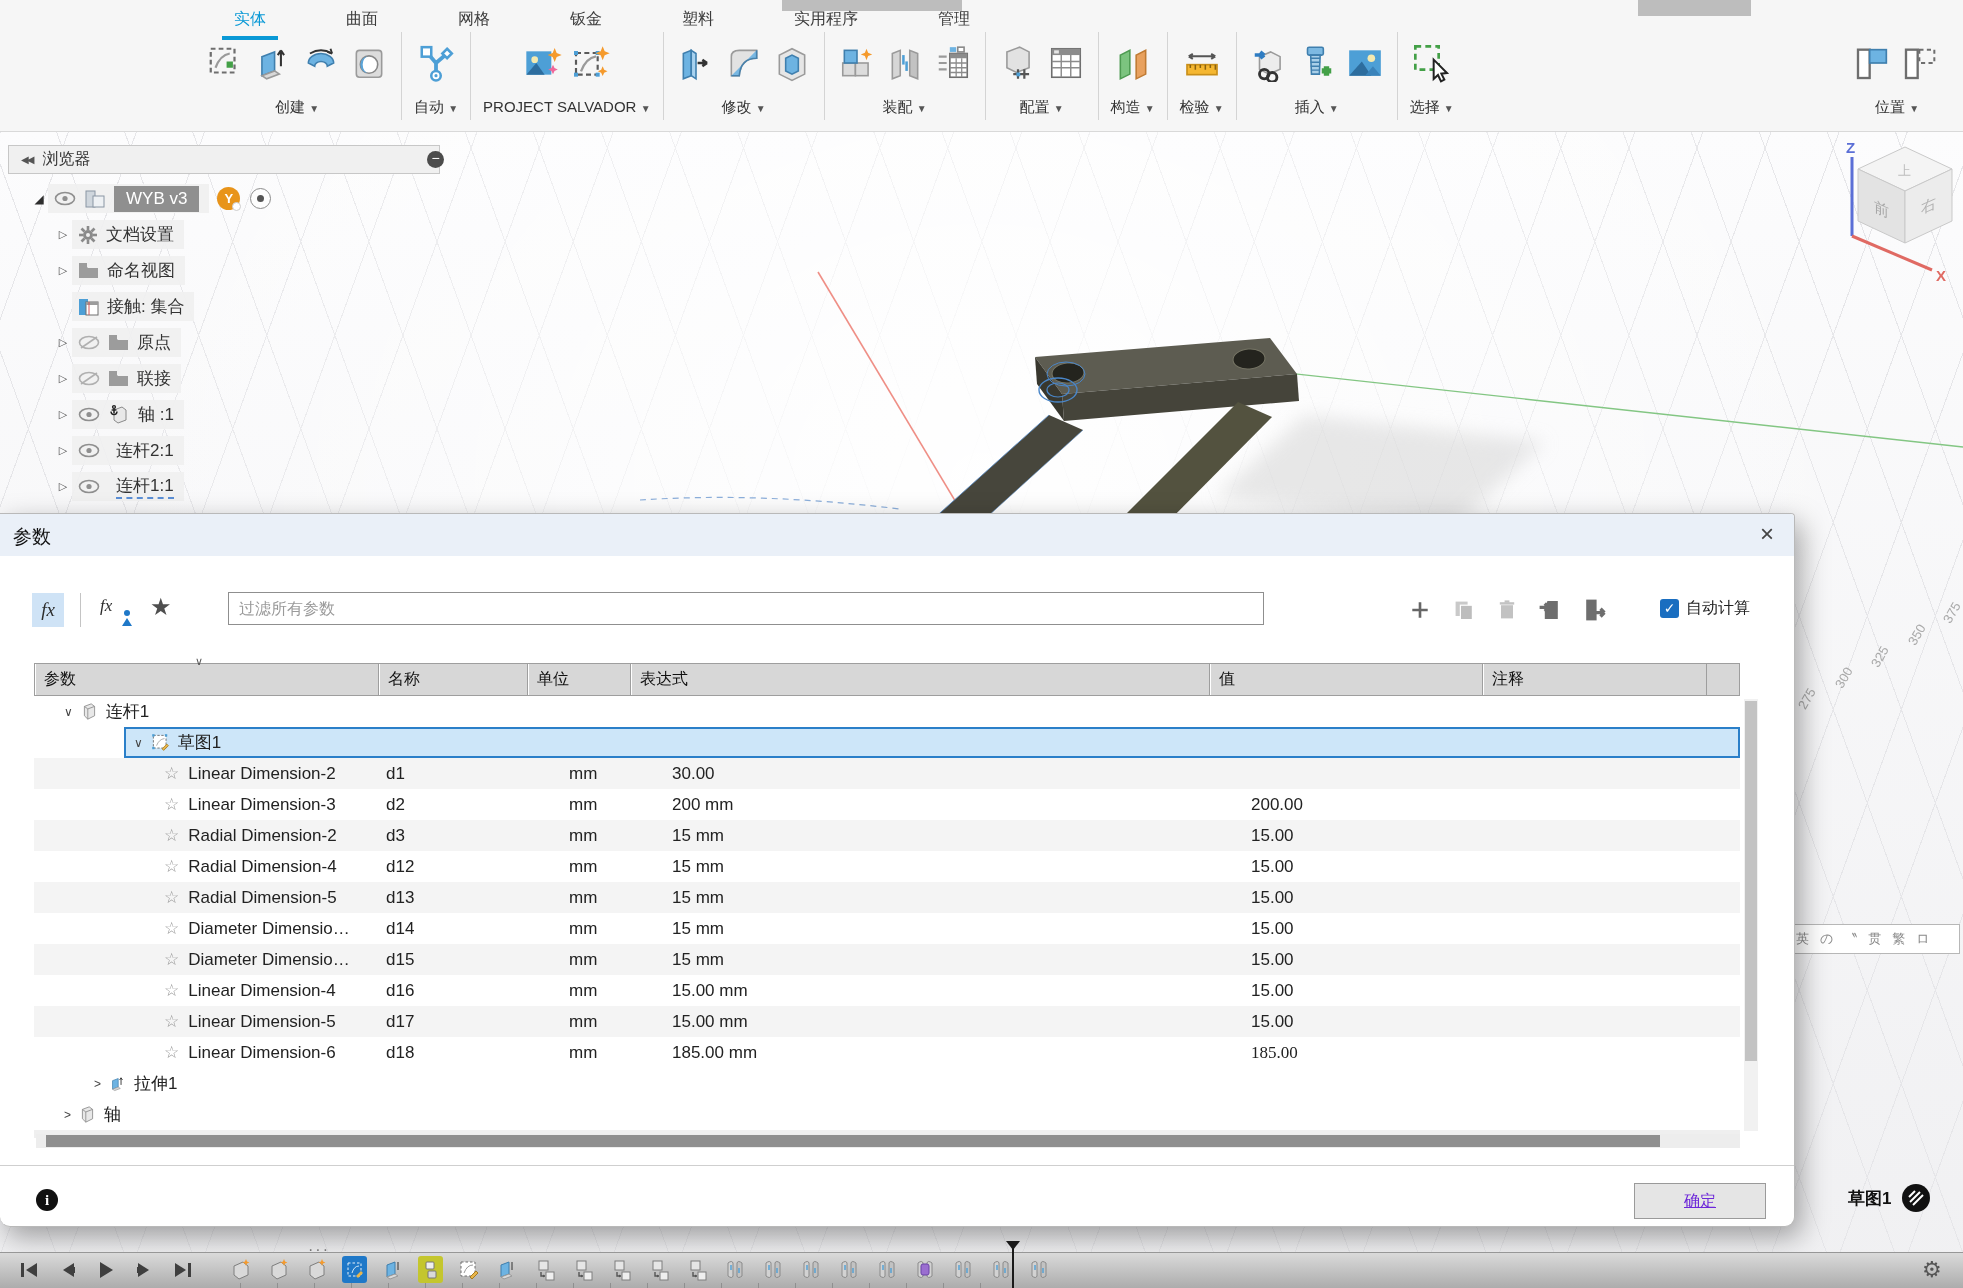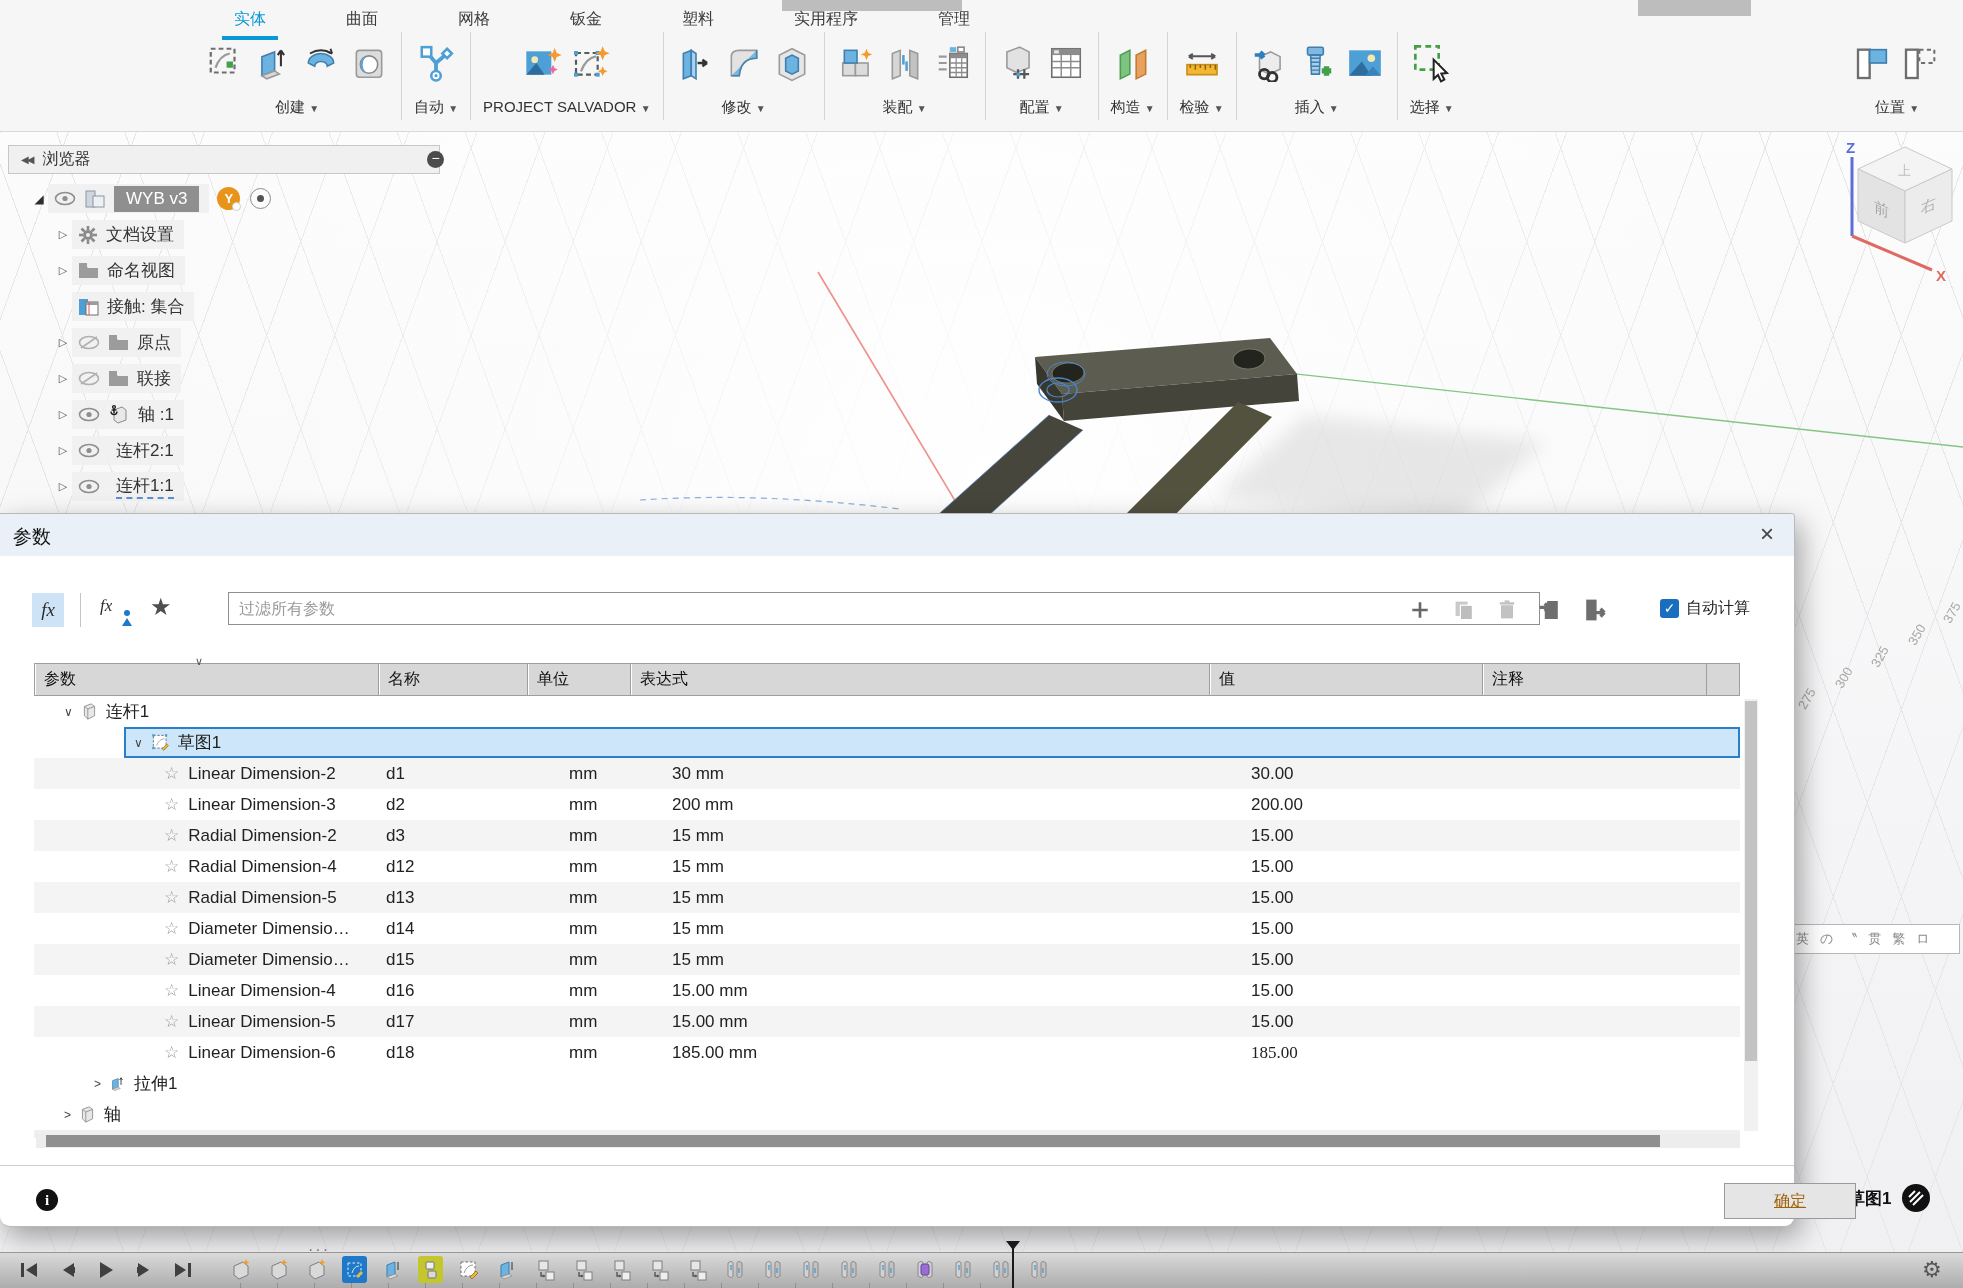--- a/index.html
+++ b/index.html
@@ -77,21 +77,21 @@
     display:flex;align-items:center;justify-content:center;}
   .fx-text{font-family:"Liberation Serif",serif;font-style:italic;font-size:19px;color:#2d2d2d;}
   #dlg-tb-sep{position:absolute;left:80px;top:79px;width:1px;height:34px;background:#c4c4c4;}
   #dlg-userfx{position:absolute;left:100px;top:82px;width:34px;height:30px;}
   #dlg-userfx .fx-text{font-size:17px;}
   #dlg-userfx .person{position:absolute;right:2px;bottom:0;width:0;height:0;
     border-left:5px solid transparent;border-right:5px solid transparent;border-bottom:8px solid #1f78c8;}
   #dlg-userfx .person::before{content:"";position:absolute;left:-3px;top:-8px;width:6px;height:6px;
     border-radius:50%;background:#1f78c8;}
   #dlg-star{position:absolute;left:150px;top:79px;font-size:24px;color:#4f4f4f;}
-  #dlg-filter{position:absolute;left:228px;top:78px;width:1312px;height:33px;border:1px solid #8f8f8f;
+  #dlg-filter{position:absolute;left:228px;top:78px;width:1036px;height:33px;border:1px solid #8f8f8f;
     font-size:16px;padding:0 10px;box-sizing:border-box;color:#333;background:#fff;
     font-family:"Liberation Sans",sans-serif;}
   #dlg-filter::placeholder{color:#9a9a9a;}
   .dlg-act{position:absolute;top:82px;width:28px;height:28px;display:flex;align-items:center;justify-content:center;}
   #dlg-auto{position:absolute;left:1660px;top:84px;display:flex;align-items:center;gap:7px;}
   #auto-check{width:19px;height:19px;background:#1a6ec0;border-radius:3px;color:#fff;font-size:14px;
     text-align:center;line-height:19px;}
   #dlg-auto span.lbl{font-size:16px;color:#222;}
   
   #tbl{position:absolute;left:34px;top:149px;width:1706px;}
@@ -110,22 +110,22 @@
   #tbl-bottom-strip{height:8px;background:#efefef;}
   
   #vscroll{position:absolute;left:1744px;top:185px;width:14px;height:432px;background:#f1f1f1;}
   #vscroll .thumb{position:absolute;left:1px;top:2px;width:12px;height:360px;background:#c3c3c3;}
   #hscroll{position:absolute;left:36px;top:620px;width:1704px;height:14px;background:#ededed;}
   #hscroll .thumb{position:absolute;left:10px;top:1px;width:1614px;height:12px;background:#8f8f8f;}
   #dlg-divider{position:absolute;left:0;top:651px;width:100%;height:1px;background:#cfcfcf;}
   #dlg-info{position:absolute;left:36px;top:675px;width:22px;height:22px;border-radius:50%;
     background:#111;color:#fff;font-family:"Liberation Serif",serif;font-size:15px;font-weight:bold;
     text-align:center;line-height:22px;}
-  #dlg-ok{position:absolute;left:1724px;top:669px;width:130px;height:34px;background:#e5e5e5;
-    border:1px solid #9a9a9a;font-size:16px;color:#a16207;display:flex;align-items:center;justify-content:center;text-decoration:underline;}
+  #dlg-ok{position:absolute;left:1634px;top:669px;width:130px;height:34px;background:#e5e5e5;
+    border:1px solid #9a9a9a;font-size:16px;color:#6d28d9;display:flex;align-items:center;justify-content:center;text-decoration:underline;}
   
   #timeline{position:absolute;left:0;top:1252px;width:1963px;height:36px;z-index:50;
     background:linear-gradient(#dadada,#ababab);border-top:1px solid #979797;}
   #tl-dots{position:absolute;left:308px;top:-12px;color:#777;font-size:16px;letter-spacing:2px;}
   #playback{position:absolute;left:18px;top:5px;display:flex;gap:14px;align-items:center;}
   .pb{width:24px;height:24px;display:flex;align-items:center;justify-content:center;}
   #features{position:absolute;left:228px;top:3px;display:flex;gap:13px;align-items:center;}
   .feat{width:25px;height:27px;display:flex;align-items:center;justify-content:center;border-radius:3px;}
   .feat.active-blue{background:#1f78c8;}
   .feat.active-yellow{background:#c4c62e;}
@@ -743,21 +743,20 @@
               <span style="font-size:17px;color:#222;">草图1</span>
             </div>
           </div>
           <div class="trow alt">
             <div class="tcell" style="width:344px;padding-left:130px;display:flex;align-items:center;">
               <span class="star">☆</span>
               <span>Linear Dimension-2</span>
             </div>
             <div class="tcell" style="width:183px;">d1</div>
             <div class="tcell" style="width:103px;">mm</div>
-            <div class="tcell" style="width:579px;">30 mm</div>
             <div class="tcell" style="width:273px;">30.00</div>
             <div class="tcell" style="width:224px;"></div>
           </div>
           <div class="trow">
             <div class="tcell" style="width:344px;padding-left:130px;display:flex;align-items:center;">
               <span class="star">☆</span>
               <span>Linear Dimension-3</span>
             </div>
             <div class="tcell" style="width:183px;">d2</div>
             <div class="tcell" style="width:103px;">mm</div>

